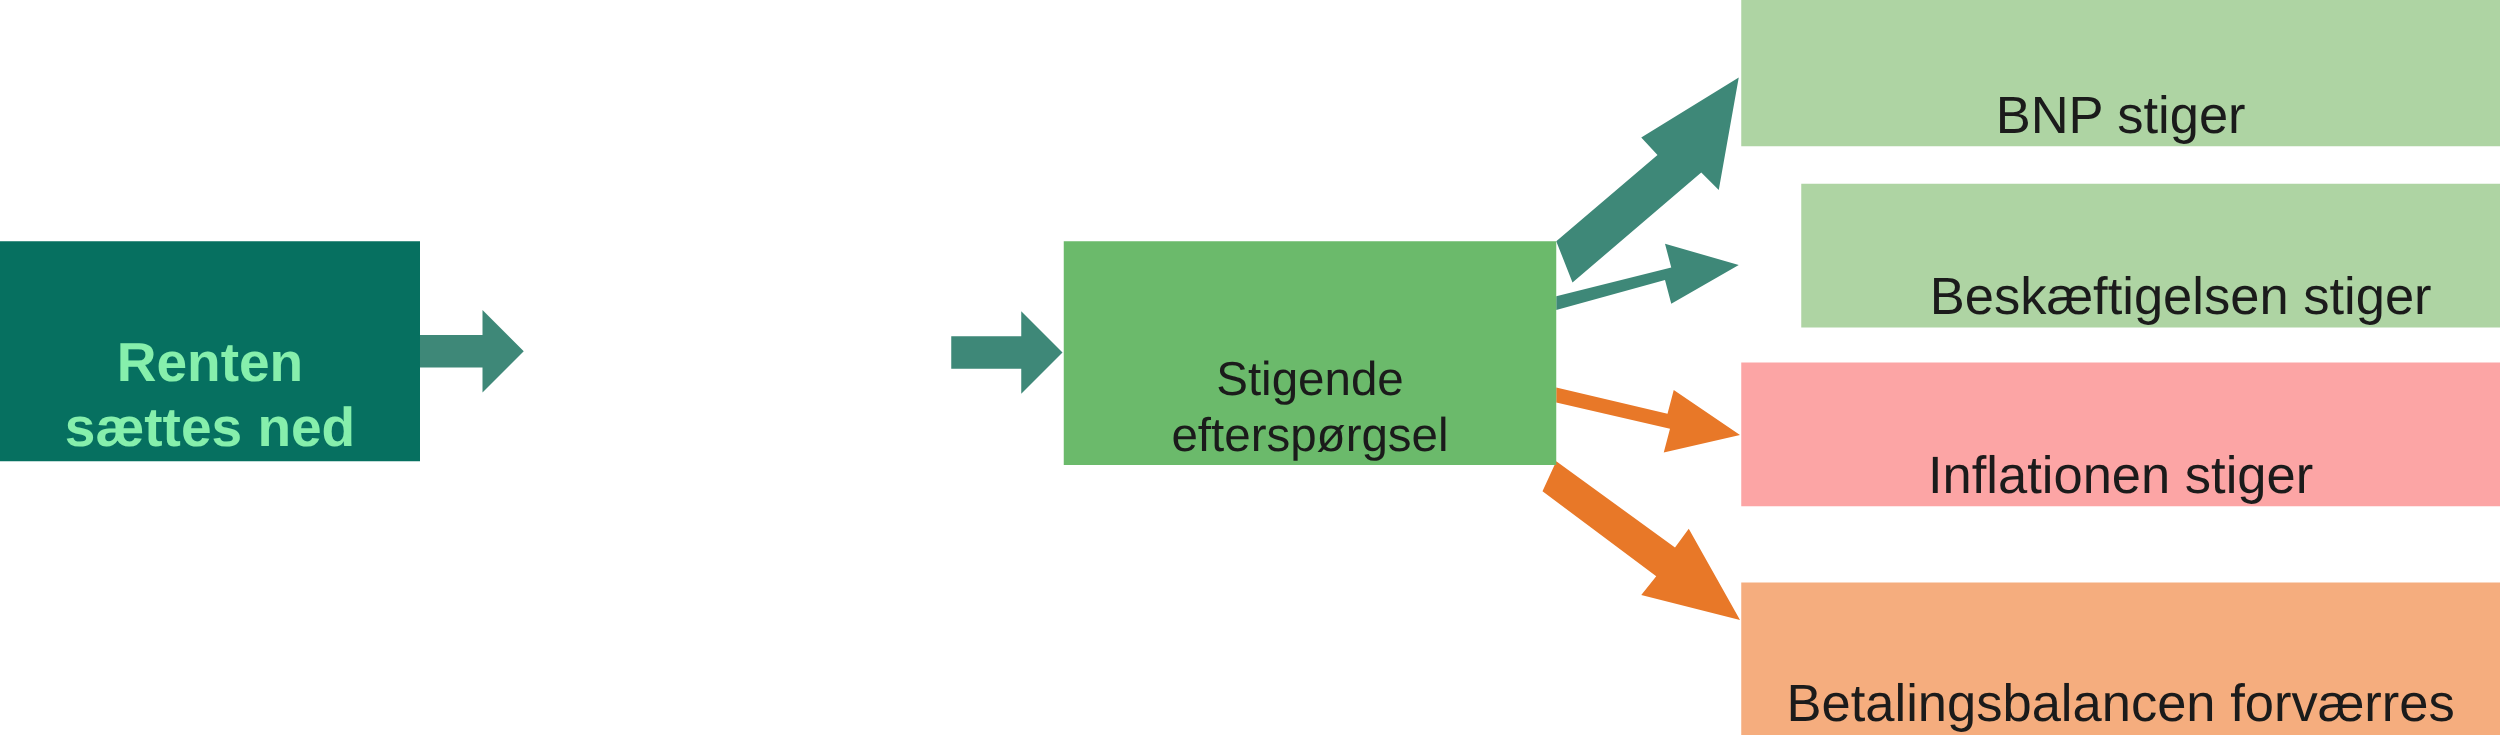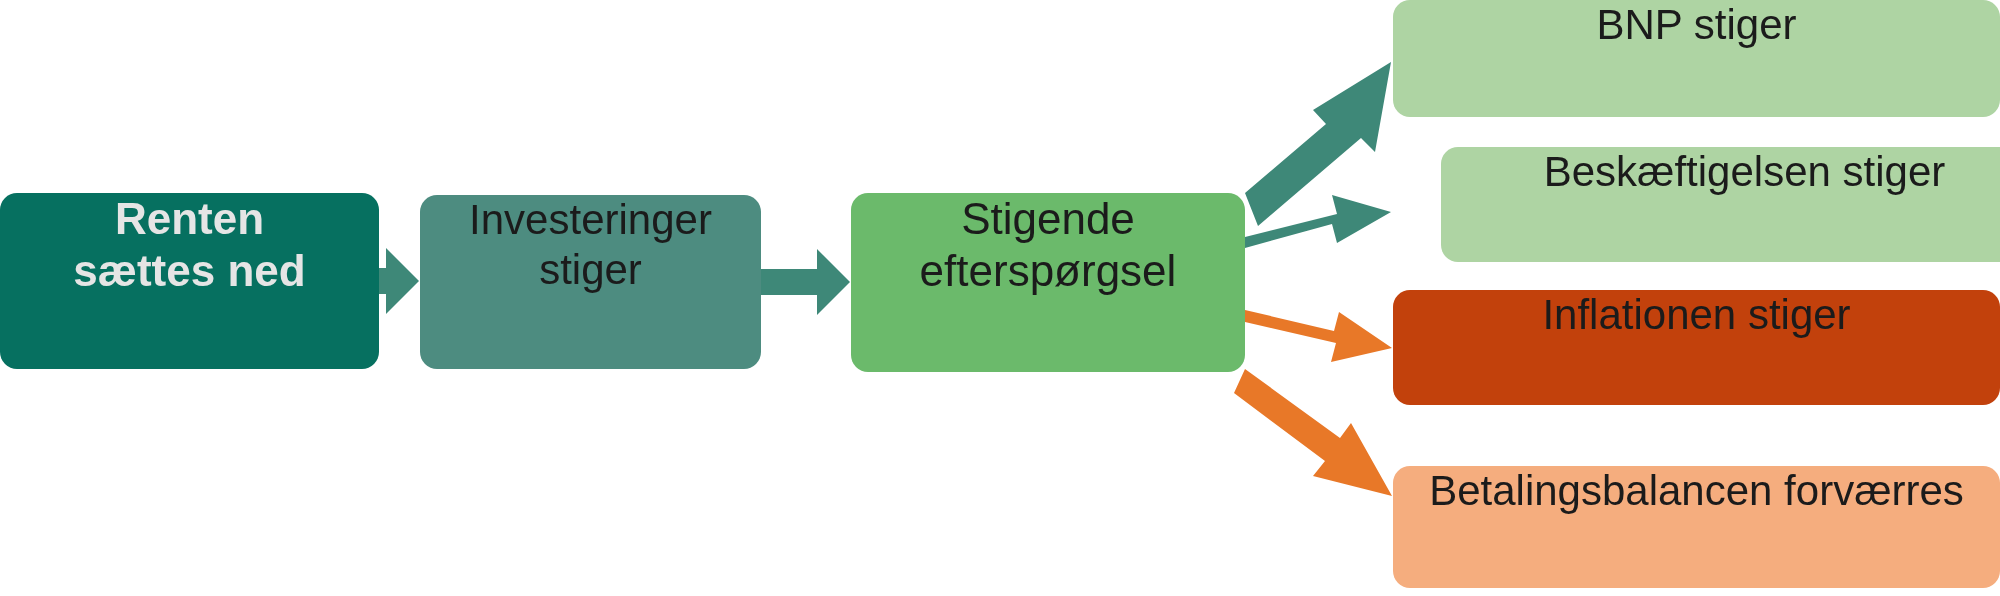--- a/index.html
+++ b/index.html
@@ -13,70 +13,69 @@
   #diagram {
     position: relative;
     width: 2000px;
     height: 596px;
     background: #ffffff;
     overflow: hidden;
   }
   .node {
     position: absolute;
     display: flex;
-    align-items: flex-start;
+    align-items: flex-end;
     justify-content: center;
     text-align: center;
     box-sizing: border-box;
     line-height: 1.18;
-    border-radius: 17px;
   }
   .node .node-label {
     display: block;
     width: 100%;
     padding: 0 14px;
     box-sizing: border-box;
   }
 
   
   #node-rate {
     left: 0px;   top: 193px;
-    width: 379px; height: 176px;
+    width: 336px; height: 176px;
     background: #067060;
-    color: #e5e5e5;
+    color: #86efac;
     font-weight: bold;
     font-size: 44px;
   }
   #node-investments {
     left: 420px; top: 195px;
     width: 341px; height: 174px;
     background: #4d8c80;
     color: #1b1b1b;
     font-weight: normal;
     font-size: 42px;
   }
   #node-demand {
     left: 851px; top: 193px;
     width: 394px; height: 179px;
     background: #6bba6b;
     color: #1b1b1b;
     font-weight: normal;
-    font-size: 44px;
+    font-size: 38px;
   }
 
   
   .outcome {
     left: 1393px;
     width: 607px;
     color: #1b1b1b;
     font-size: 42px;
   }
   #node-gdp          { top: 0px;   height: 117px; background: #aed4a3; }
   #node-employment   { top: 147px; height: 115px; background: #aed4a3; margin-left: 48px; }
-  #node-inflation    { top: 290px; height: 115px; background: #c2410c; }
+  #node-inflation    { top: 290px; height: 115px; background: #fca5a5; }
   #node-balance      { top: 437px; height: 122px; background: #f5ad7e; margin-top: 29px; }
 
   
   #arrows {
     position: absolute;
     left: 0; top: 0;
     width: 2000px; height: 596px;
     pointer-events: none;
   }
 </style>
@@ -133,23 +132,20 @@
                L 1313,476
                L 1325,461
                L 1234,393 Z" fill="#E87828"></path>
     </g>
   </svg>
 
   <div class="node" id="node-rate">
     <span class="node-label">Renten<br>sættes ned</span>
   </div>
 
-  <div class="node" id="node-investments">
-    <span class="node-label">Investeringer<br>stiger</span>
-  </div>
 
   <div class="node" id="node-demand">
     <span class="node-label">Stigende<br>efterspørgsel</span>
   </div>
 
   <div class="node outcome" id="node-gdp">
     <span class="node-label">BNP stiger</span>
   </div>
 
   <div class="node outcome" id="node-employment">

